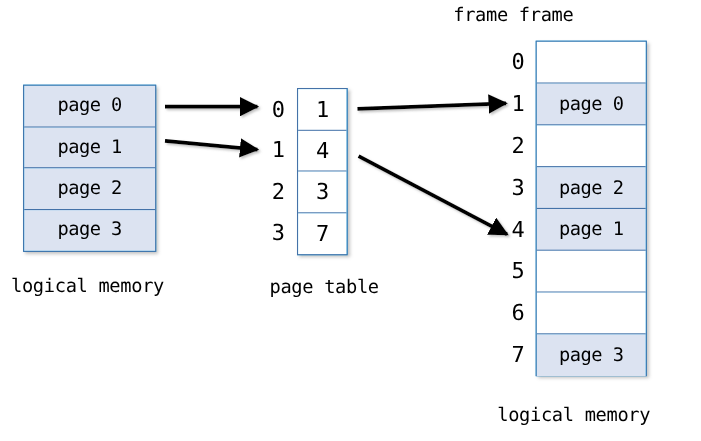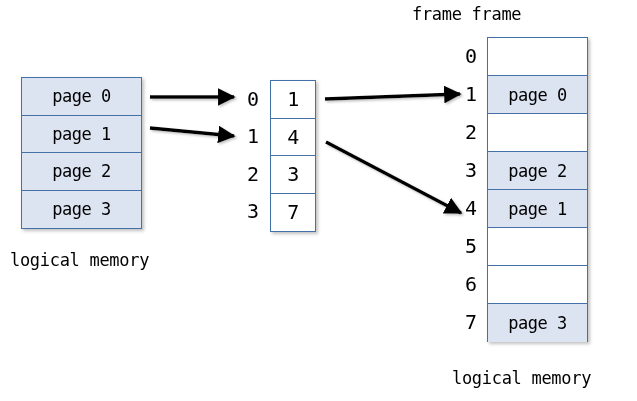--- a/index.html
+++ b/index.html
@@ -144,20 +144,21 @@
     <div class="num">2</div>
     <div class="num">3</div>
   </div>
 
   <div class="memtable" id="page-table">
     <div class="memrow">1</div>
     <div class="memrow">4</div>
     <div class="memrow">3</div>
     <div class="memrow">7</div>
   </div>
+  <div class="caption" id="label-page-table">page table</div>
 
   <div class="caption" id="label-frame-number">frame frame</div>
 
   <div class="numgutter" id="frame-index">
     <div class="num">0</div>
     <div class="num">1</div>
     <div class="num">2</div>
     <div class="num">3</div>
     <div class="num">4</div>
     <div class="num">5</div>

